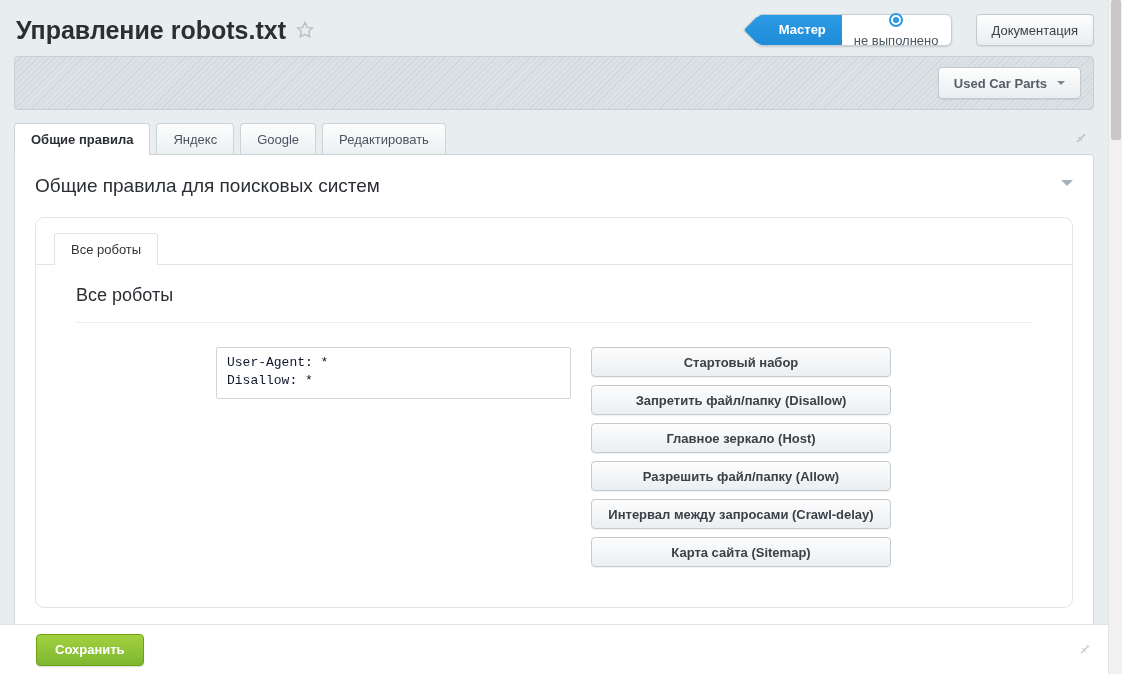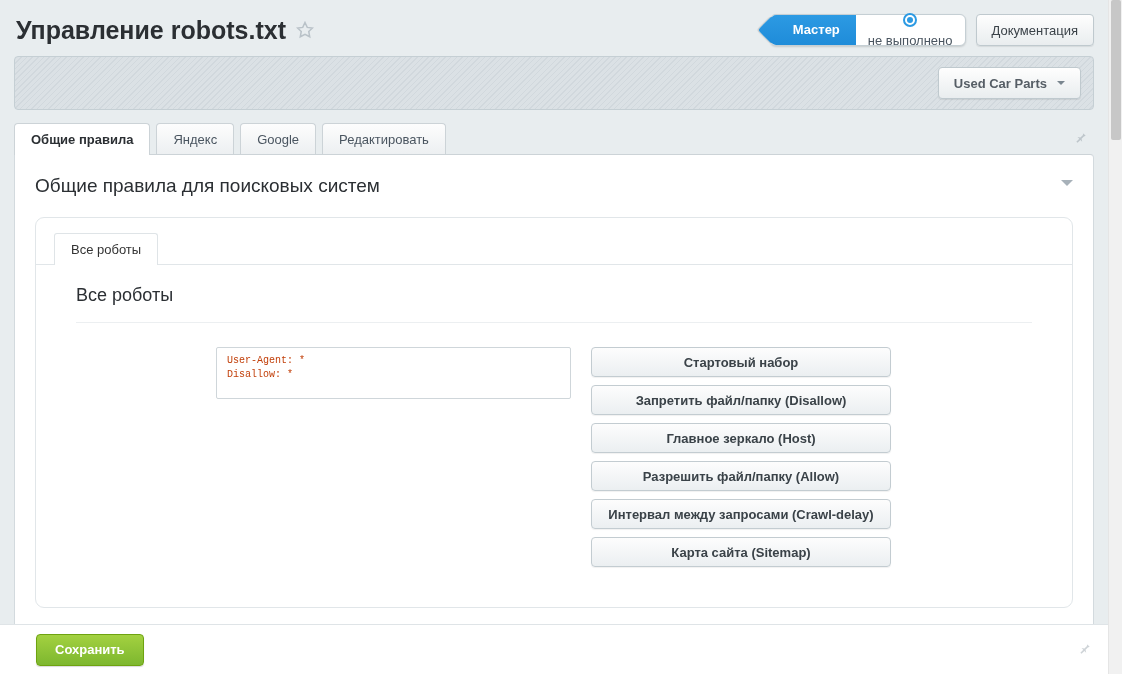--- a/index.html
+++ b/index.html
@@ -31,21 +31,21 @@
   
   .title-row{
     display:flex;align-items:center;justify-content:space-between;
     padding:2px 0 10px 2px;
   }
   .title-left{display:flex;align-items:center;gap:10px;}
   .page-title{
     font-size:25px;font-weight:600;color:#2b2f33;
   }
   .star-icon svg{display:block;}
-  .title-right{display:flex;align-items:center;gap:10px;}
+  .title-right{display:flex;align-items:center;gap:24px;}
   .wizard-group{
     display:flex;align-items:center;
     background:#ffffff;border:1px solid #c5cfd4;border-radius:6px;
     box-shadow:0 1px 2px rgba(0,0,0,.15);
     padding-right:12px;
     height:32px;
   }
   .wizard-btn{
     position:relative;
     background:linear-gradient(#2c9ae3,#1f8cd9);
@@ -140,22 +140,22 @@
   .inner-heading{
     font-size:18px;color:#2b2f33;padding-bottom:16px;
     border-bottom:1px solid #eceff1;margin-bottom:24px;
   }
   .editor-row{
     display:flex;gap:20px;align-items:flex-start;
     padding-left:140px;
   }
   .code-area{
     width:355px;height:52px;border:1px solid #cfd6da;border-radius:2px;
-    padding:6px 10px;font-family:"Courier New",monospace;font-size:10px;
-    color:#c2410c;resize:none;line-height:1.35;
+    padding:6px 10px;font-family:"Courier New",monospace;font-size:13px;
+    color:#0f172a;resize:none;line-height:1.35;
   }
   .action-col{
     display:flex;flex-direction:column;gap:8px;width:300px;
   }
   .action-btn{
     height:30px;border:1px solid #c3ccd1;border-radius:4px;
     background:linear-gradient(#fdfdfd,#ebeff1);
     color:#3a4248;font-size:13px;font-weight:600;cursor:pointer;
     box-shadow:0 1px 1px rgba(0,0,0,.06);
   }

